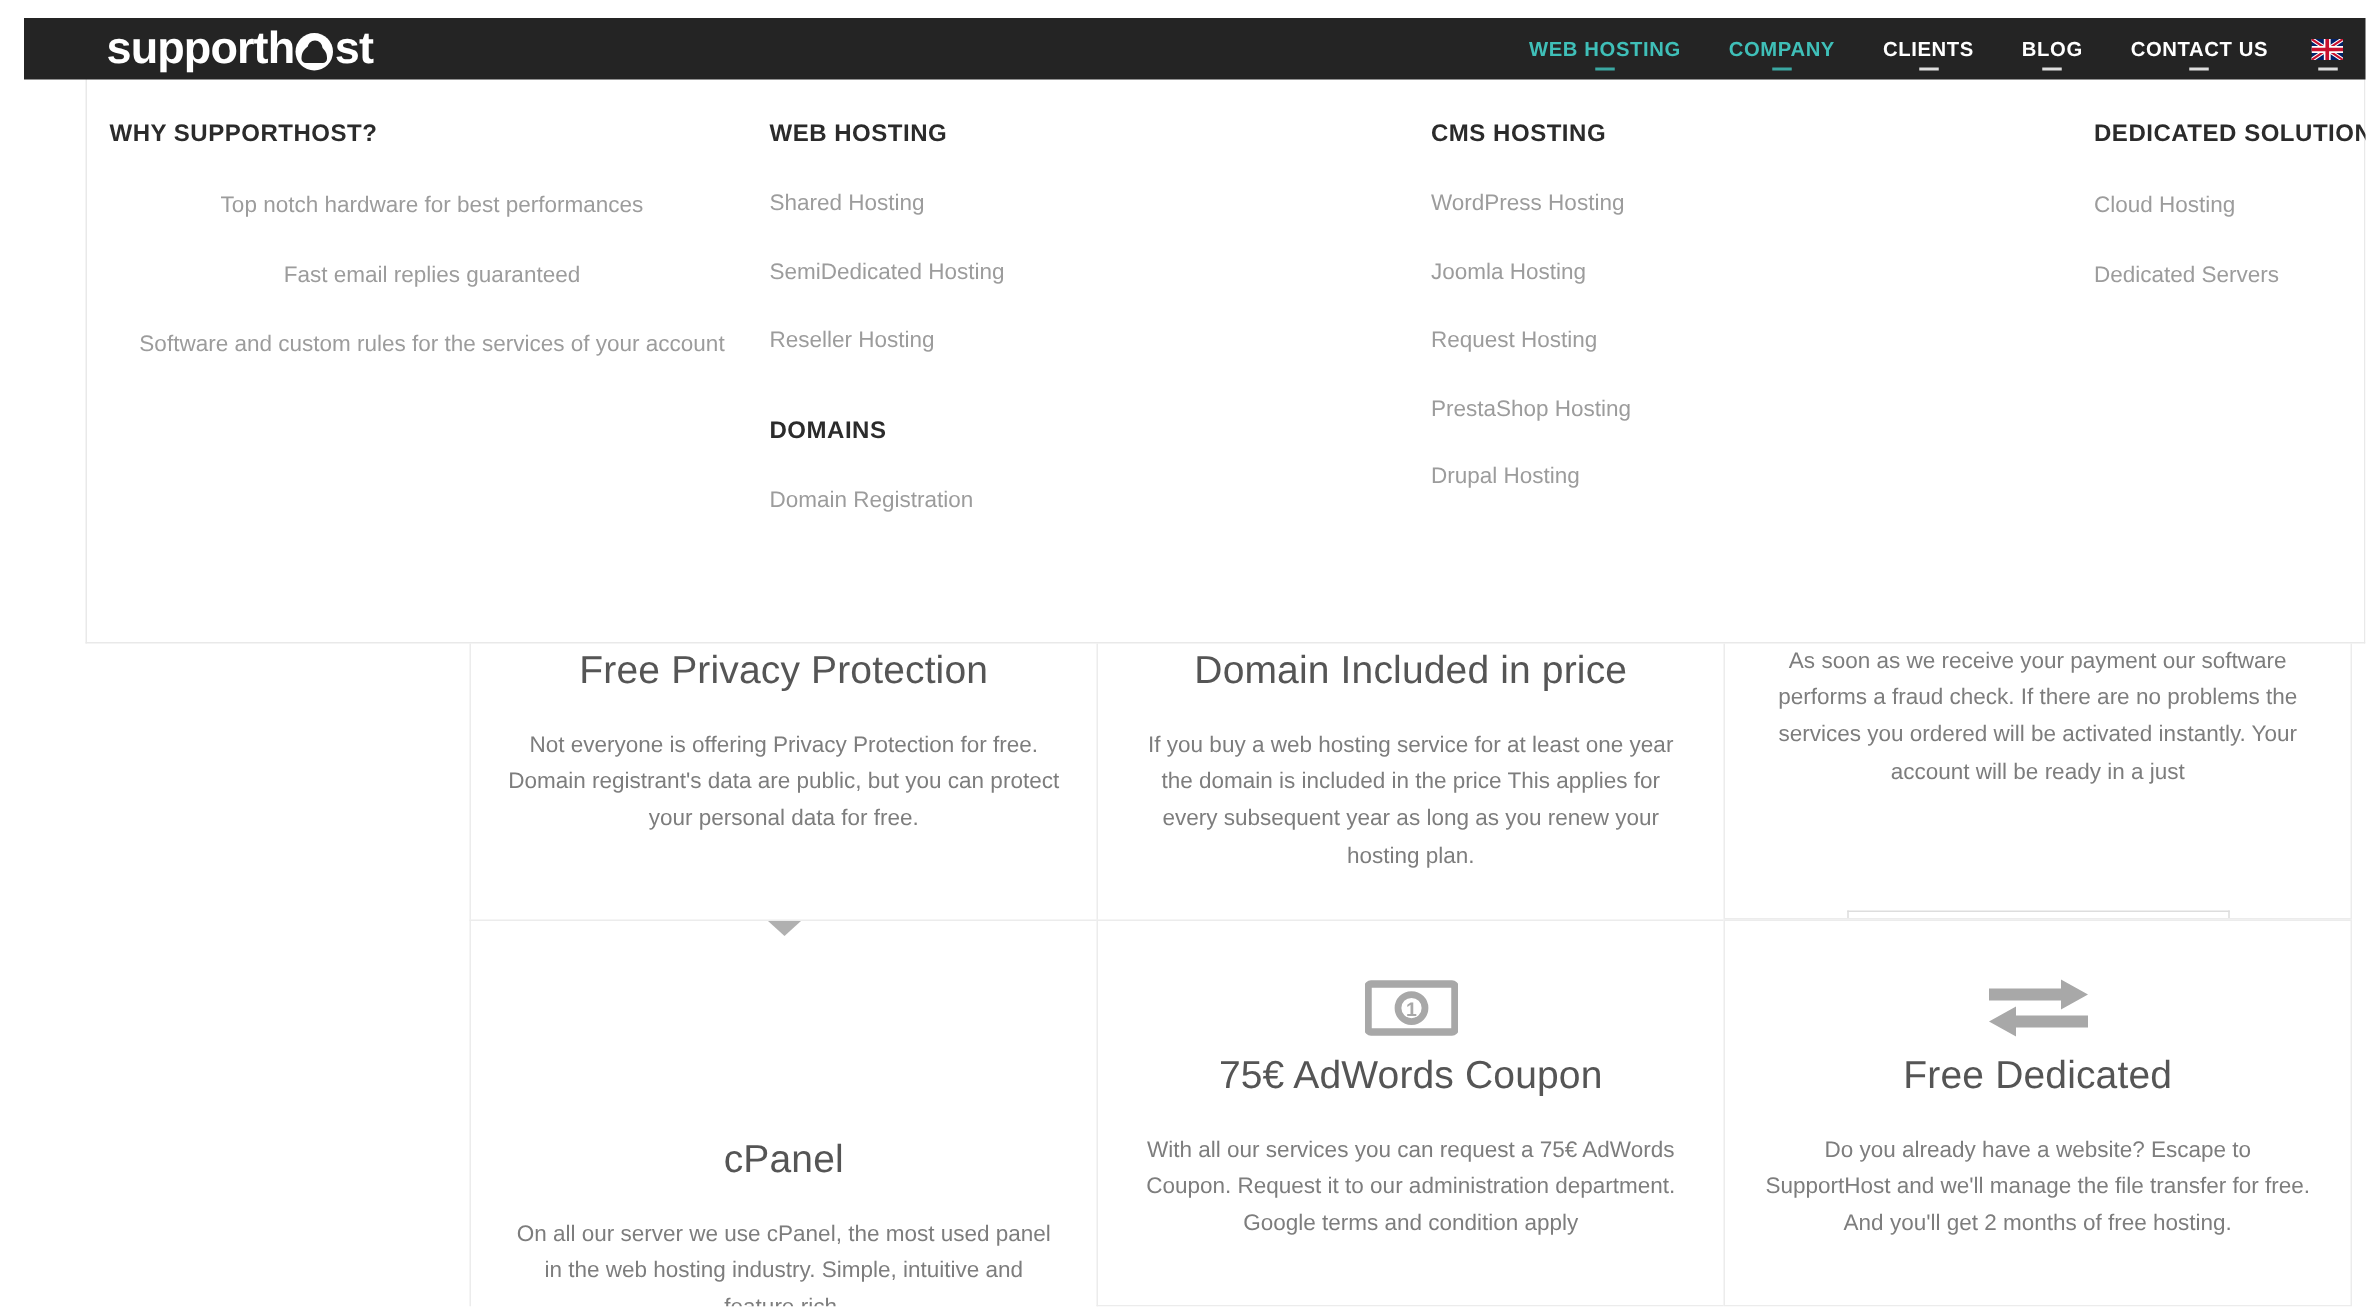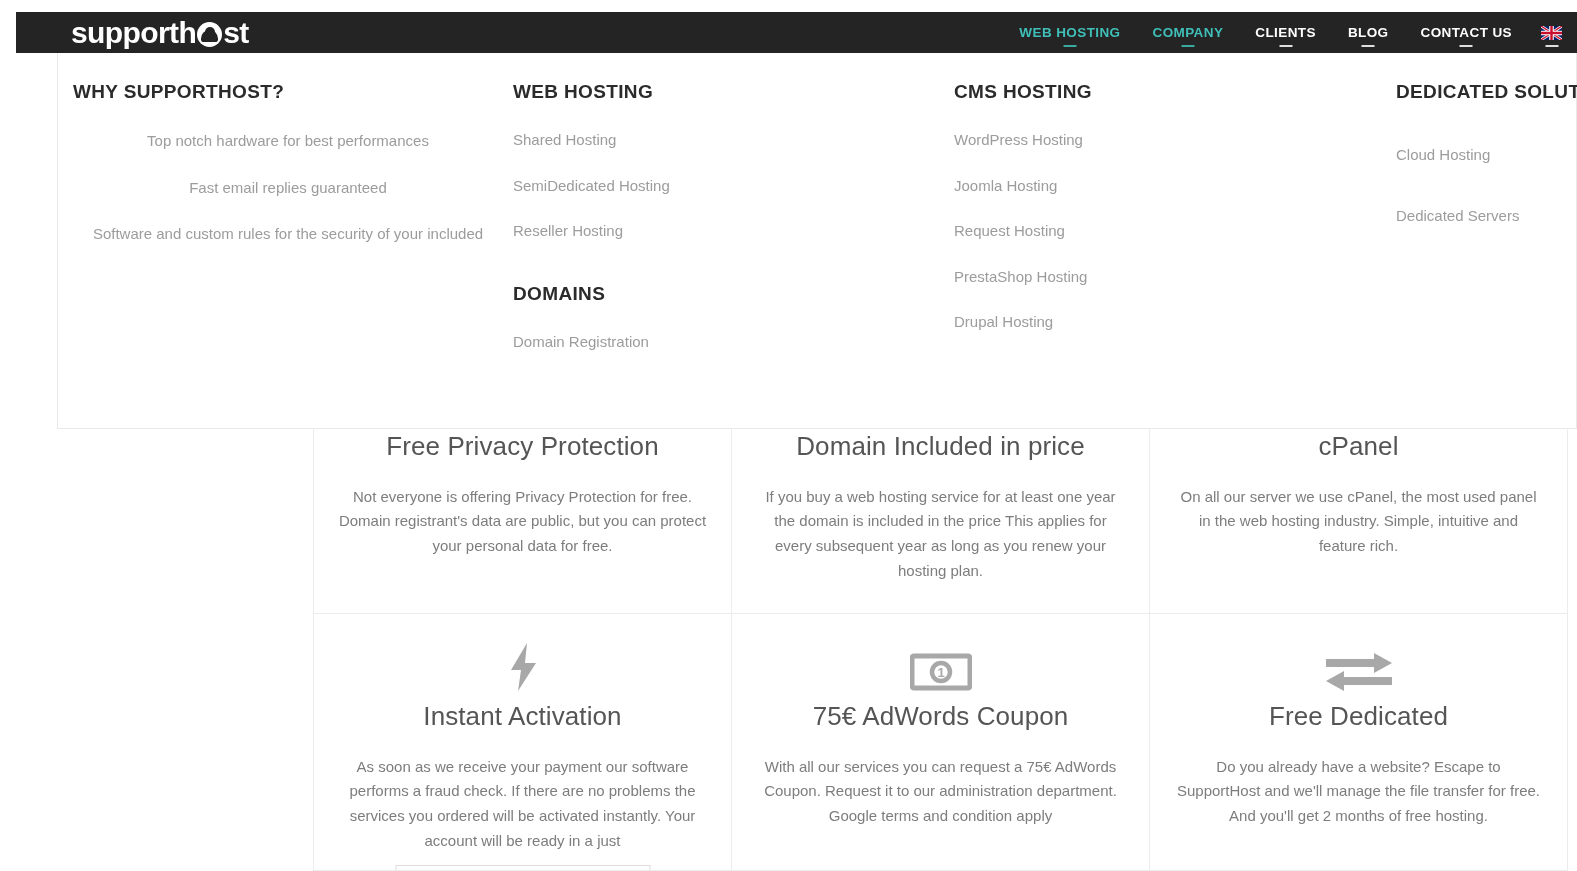--- a/index.html
+++ b/index.html
@@ -122,41 +122,41 @@
     width: 100%; height: 100%;
     padding: 0;
   }
   .mega-col { position: absolute; top: 0; }
   .mega-col.c1 { left: 15px;   width: 430px; }
   .mega-col.c2 { left: 455px;  width: 430px; }
   .mega-col.c3 { left: 896px;  width: 430px; }
   .mega-col.c4 { left: 1338px; width: 175px; }
 
   .mega-title {
-    font-size: 19px;
+    font-size: 16px;
     font-weight: 700;
     color: #2b2b2b;
     letter-spacing: 0.35px;
     margin-top: 43px;
     margin-bottom: 0;
     white-space: nowrap;
   }
   .mega-title.sub { margin-top: 43px; }
   .mega-links { list-style: none; margin: 0; padding: 0; }
   .mega-link {
     display: block;
     font-size: 15px;
     color: #9c9c9c;
     margin-top: 29px;
     cursor: pointer;
     line-height: 1.1;
     white-space: nowrap;
   }
   .mega-col.c1 .mega-link { margin-top: 30px; text-align: center; }
-  .mega-col.c4 .mega-link { margin-top: 44px; }
+  .mega-col.c4 .mega-link { margin-top: 30px; }
   .features-full {
     position: absolute;
     left: 313px; top: 287px;
     width: 1255px;
     z-index: 5;
   }
   .grid {
     display: grid;
     grid-template-columns: 418px 418px 419px;
     grid-template-rows: 326px 258px;
@@ -231,38 +231,38 @@
       <div class="cell row1">
         <div class="cell-icon"></div>
         <div class="cell-title">Free Privacy Protection</div>
         <div class="cell-body">Not everyone is offering Privacy Protection for free. Domain registrant's data are public, but you can protect your personal data for free.</div>
       </div>
 
       <div class="cell row1">
         <div class="cell-icon"></div>
         <div class="cell-title">Domain Included in price</div>
         <div class="cell-body">If you buy a web hosting service for at least one year the domain is included in the price This applies for every subsequent year as long as you renew your hosting plan.</div>
-      </div>
-
-      <div class="cell row1">
-        <div class="caret-stub"></div>
-        <div class="cell-icon"></div>
-        <div class="cell-title">cPanel</div>
-        <div class="cell-body">On all our server we use cPanel, the most used panel in the web hosting industry. Simple, intuitive and feature rich.</div>
       </div>
 
       <div class="cell row2">
         <div class="cell-icon">
           <svg class="icon-svg" width="36" height="50" viewBox="0 0 36 50" aria-hidden="true">
             <path d="M22 1 L6 28 H16 L13 49 L31 21 H20 Z" fill="#a8a8a8"></path>
           </svg>
         </div>
         <div class="cell-title">Instant Activation</div>
         <div class="cell-body">As soon as we receive your payment our software performs a fraud check. If there are no problems the services you ordered will be activated instantly. Your account will be ready in a just</div>
         <div class="btn-stub"></div>
+      </div>
+
+      <div class="cell row1">
+        <div class="caret-stub"></div>
+        <div class="cell-icon"></div>
+        <div class="cell-title">cPanel</div>
+        <div class="cell-body">On all our server we use cPanel, the most used panel in the web hosting industry. Simple, intuitive and feature rich.</div>
       </div>
 
       <div class="cell row2">
         <div class="cell-icon">
           <svg class="icon-svg" width="62" height="40" viewBox="0 0 62 40" aria-hidden="true">
             <rect x="2" y="4" width="58" height="32" rx="2" fill="none" stroke="#a8a8a8" stroke-width="5"></rect>
             <circle cx="31" cy="20" r="9" fill="none" stroke="#a8a8a8" stroke-width="4.5"></circle>
             <text x="31" y="25" text-anchor="middle" font-family="'Liberation Sans', sans-serif" font-size="13" font-weight="700" fill="#a8a8a8">1</text>
           </svg>
         </div>
@@ -290,21 +290,21 @@
       <div class="mega-col c1">
         <div class="mega-title">WHY SUPPORTHOST?</div>
         <ul class="mega-links">
           <li>
               <a class="mega-link">Top notch hardware for best performances</a>
             </li>
           <li>
               <a class="mega-link">Fast email replies guaranteed</a>
             </li>
           <li>
-              <a class="mega-link">Software and custom rules for the security of your included</a>
+              <a class="mega-link">Software and custom rules for the services of your account</a>
             </li>
         </ul>
       </div>
 
       <div class="mega-col c2">
         <div class="mega-title">WEB HOSTING</div>
         <ul class="mega-links">
           <li>
               <a class="mega-link">Shared Hosting</a>
             </li>

